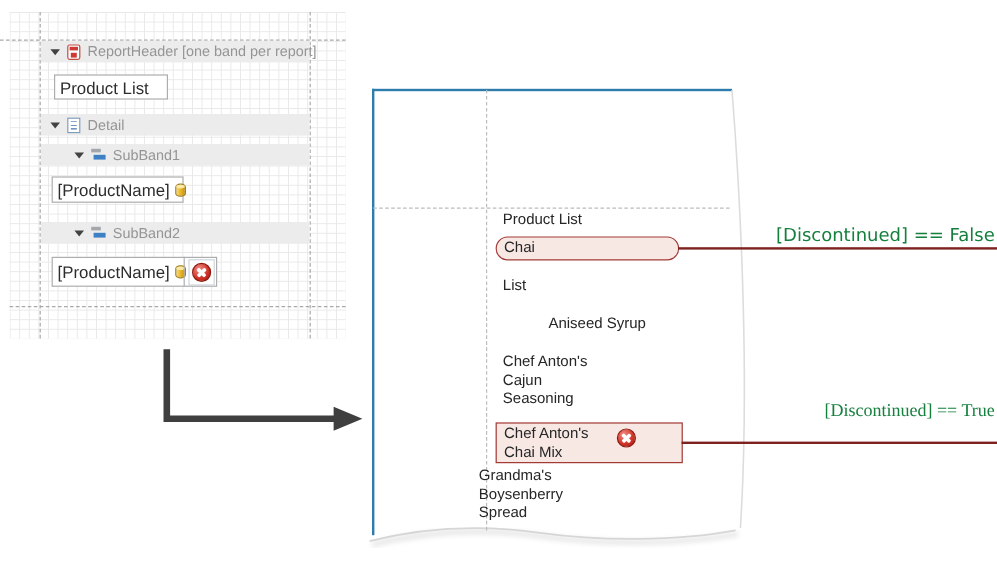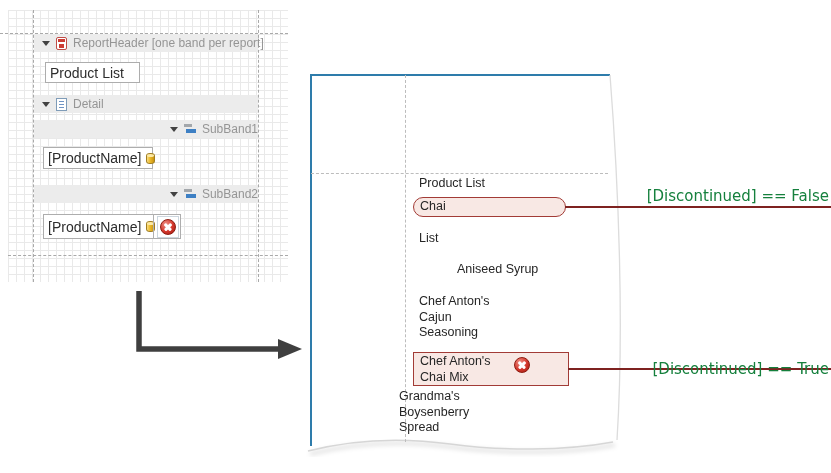--- a/index.html
+++ b/index.html
@@ -10,21 +10,21 @@
   .grid{position:absolute;left:8px;top:10px;width:280px;height:272px;
         background-image:linear-gradient(#e9e9e9 1px,transparent 1px),
                          linear-gradient(90deg,#e9e9e9 1px,transparent 1px);
         background-size:8px 8px;}
   .dash-v{position:absolute;width:0;border-left:1px dashed #a9a9a9;}
   .dash-h{position:absolute;height:0;border-top:1px dashed #a9a9a9;}
 
   .band{position:absolute;left:34px;width:224px;height:18px;background:#ececec;
         display:flex;align-items:center;gap:6px;padding-left:8px;box-sizing:border-box;
         color:#959595;font-size:12px;white-space:nowrap;}
-  .band.indent{padding-left:28px;justify-content:flex-end;}
+  .band.indent{padding-left:28px;}
   .tri{width:0;height:0;border-left:4px solid transparent;border-right:4px solid transparent;
        border-top:5px solid #424242;flex:0 0 auto;}
 
   .icon-reportheader{position:relative;width:11px;height:13px;background:#fff;
         border:1px solid #bf4d47;border-radius:2px;box-sizing:border-box;flex:0 0 auto;}
   .icon-reportheader::before{content:"";position:absolute;left:1px;right:1px;top:1px;height:3px;background:#cc3c34;}
   .icon-reportheader::after{content:"";position:absolute;left:2px;width:5px;height:4px;bottom:1px;background:#cc3c34;}
 
   .icon-detail{position:relative;width:11px;height:13px;background:#fff;
         border:1px solid #7f9cb8;box-sizing:border-box;flex:0 0 auto;}
@@ -181,15 +181,15 @@
       <div>Grandma's</div>
       <div>Boysenberry</div>
       <div>Spread</div>
     </div>
   </div>
 
   <div class="ann-line" style="left:565px;top:206px;width:266px;"></div>
   <div class="ann-text" style="right:2px;top:187px;">[Discontinued] == False</div>
 
   <div class="ann-line" style="left:568px;top:368px;width:263px;"></div>
-  <div class="ann-text" style="right:2px;top:360px;">[Discontinued] == True</div>
+  <div class="ann-text" style="right:2px;top:335px;font-family:Liberation Serif, serif;">[Discontinued] == True</div>
 
 </div>
 
 </body></html>

